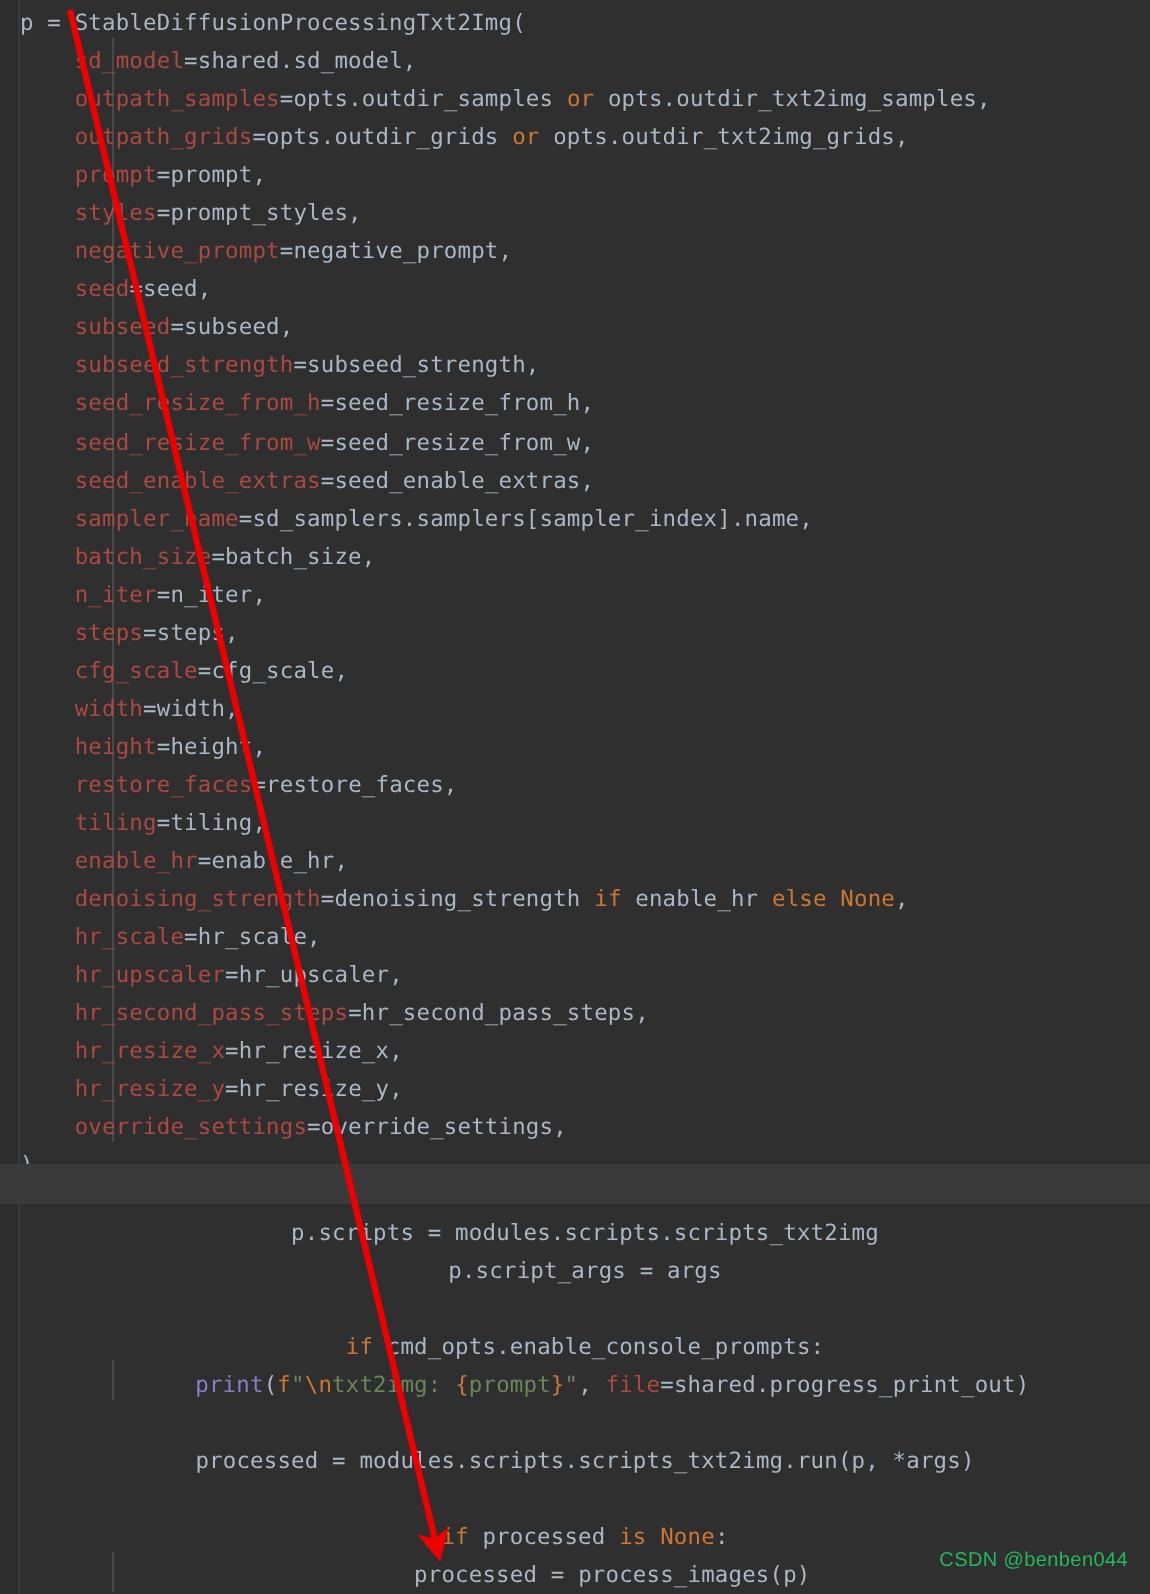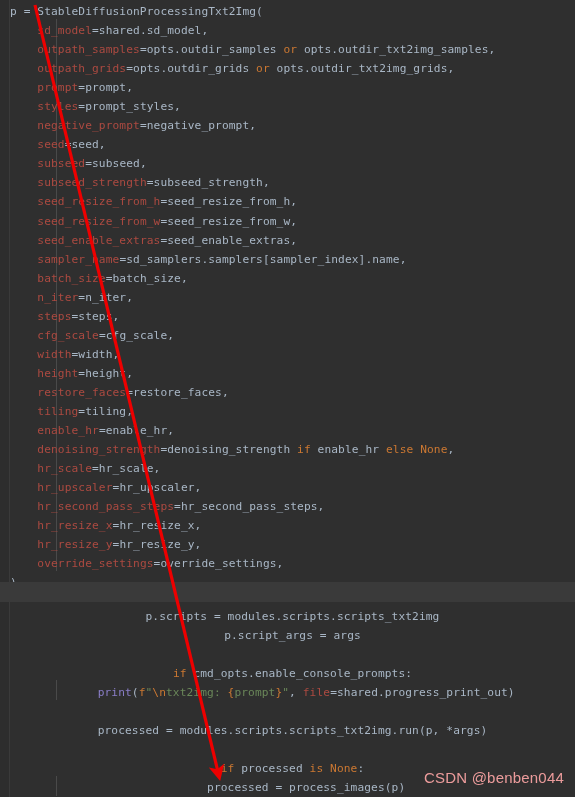--- a/index.html
+++ b/index.html
@@ -86,23 +86,23 @@
     width: 575px;
     height: 797px;
     pointer-events: none;
   }
 
   
   #watermark {
     position: absolute;
     right: 11px;
     bottom: 11px;
-    color: #fca5a5;
+    color: #22c55e;
     font-family: "Liberation Sans", sans-serif;
-    font-size: 15px;
+    font-size: 10px;
     letter-spacing: 0.2px;
     opacity: 0.92;
   }
 </style>
 </head>
 <body>
 
 <div id="screenshot">
 
   <div class="pane" id="pane-top">

